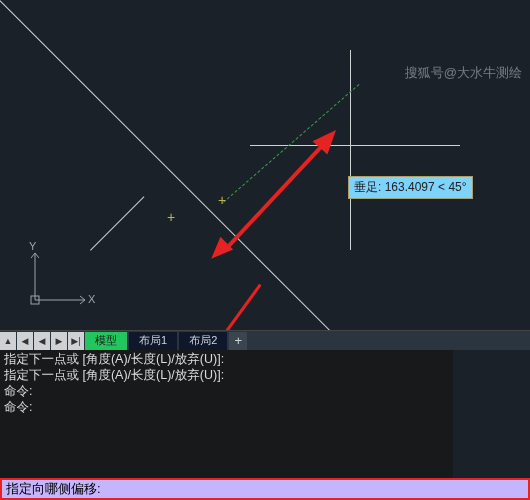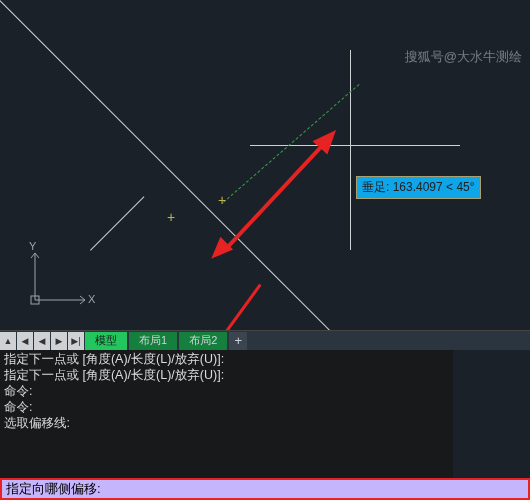--- a/index.html
+++ b/index.html
@@ -62,22 +62,22 @@
 
   .marker-plus {
     position: absolute;
     color: #c2b24a;
     font-size: 14px;
     line-height: 1;
   }
 
   .tooltip {
     position: absolute;
-    left: 356px; top: 176px;
-    background: #0ea5e9;
+    left: 348px; top: 176px;
+    background: #7dd3fc;
     color: #222;
     border: 1px solid #a8a070;
     padding: 2px 5px;
     font-size: 12px;
     white-space: nowrap;
   }
 
   .red-arrow {
     position: absolute;
     pointer-events: none;
@@ -114,21 +114,21 @@
     background: #cfd2d4;
     color: #333;
     font-size: 9px;
     display: flex; align-items: center; justify-content: center;
     margin-right: 1px;
     cursor: pointer;
   }
   .tab {
     padding: 2px 10px;
     height: 18px;
-    background: #15803d;
+    background: #0f172a;
     color: #d0d4d8;
     font-size: 11px;
     margin-right: 2px;
     cursor: pointer;
     display: flex; align-items: center;
   }
   .tab.active { background: #22c55e; color: #1a1a1a; }
   .tab-plus {
     width: 18px; height: 18px;
     background: #3a4550;
@@ -160,21 +160,21 @@
     background: #c4b5fd;
     color: #000;
     border: 2px solid #e62222;
     padding: 1px 4px;
     font-size: 13px;
     display: flex; align-items: center;
   }
 
   .watermark {
     position: absolute;
-    right: 8px; top: 48px;
+    right: 8px; top: 64px;
     color: rgba(230,230,230,0.45);
     font-size: 13px;
   }
 
 </style>
 </head>
 <body>
 
 <div class="viewport">
 
@@ -223,18 +223,17 @@
   <div class="tab">布局1</div>
   <div class="tab">布局2</div>
   <div class="tab-plus">+</div>
 </div>
 
 <div class="cmd-history">
   <div class="row">指定下一点或 [角度(A)/长度(L)/放弃(U)]:</div>
   <div class="row">指定下一点或 [角度(A)/长度(L)/放弃(U)]:</div>
   <div class="row">命令:</div>
   <div class="row">命令:</div>
-  <div class="row">选取偏移线:</div>
 </div>
 
 <div class="cmd-prompt">
   <span>指定向哪侧偏移:</span>
 </div>
 
 </body></html>

